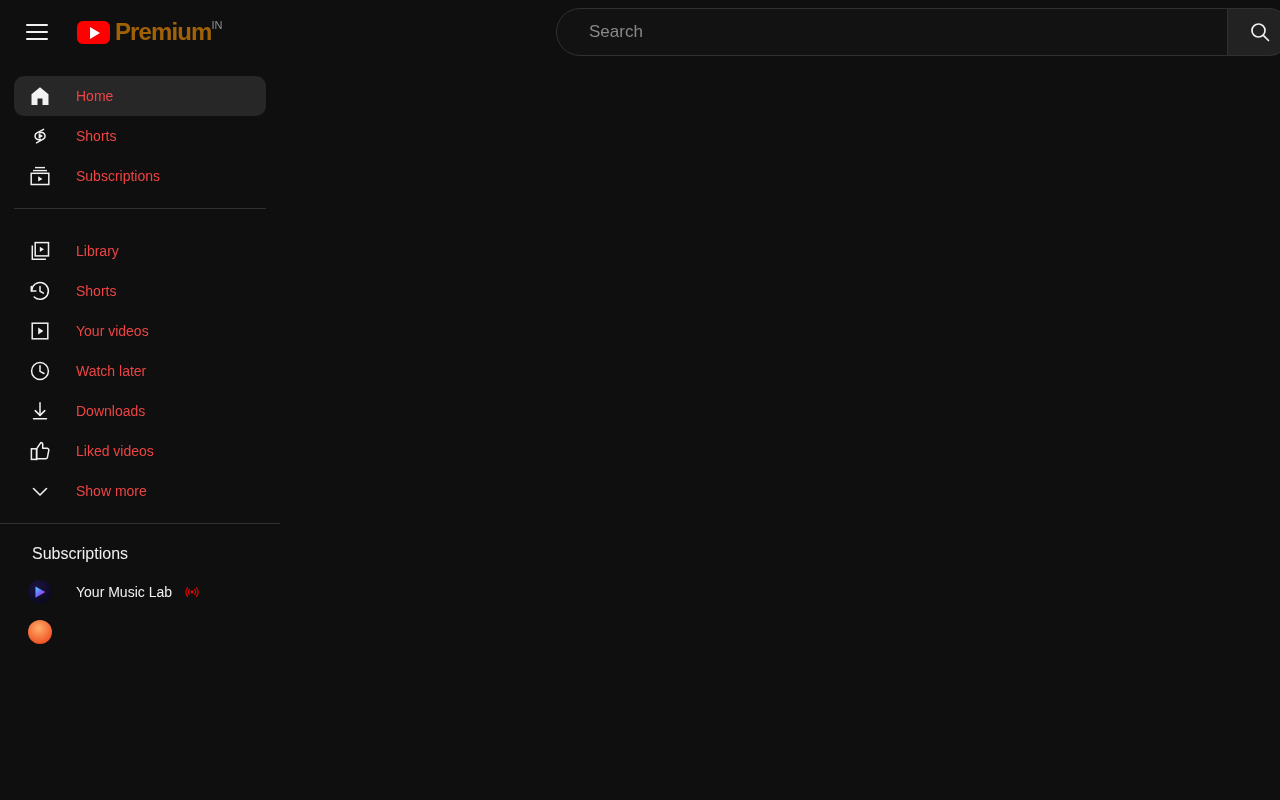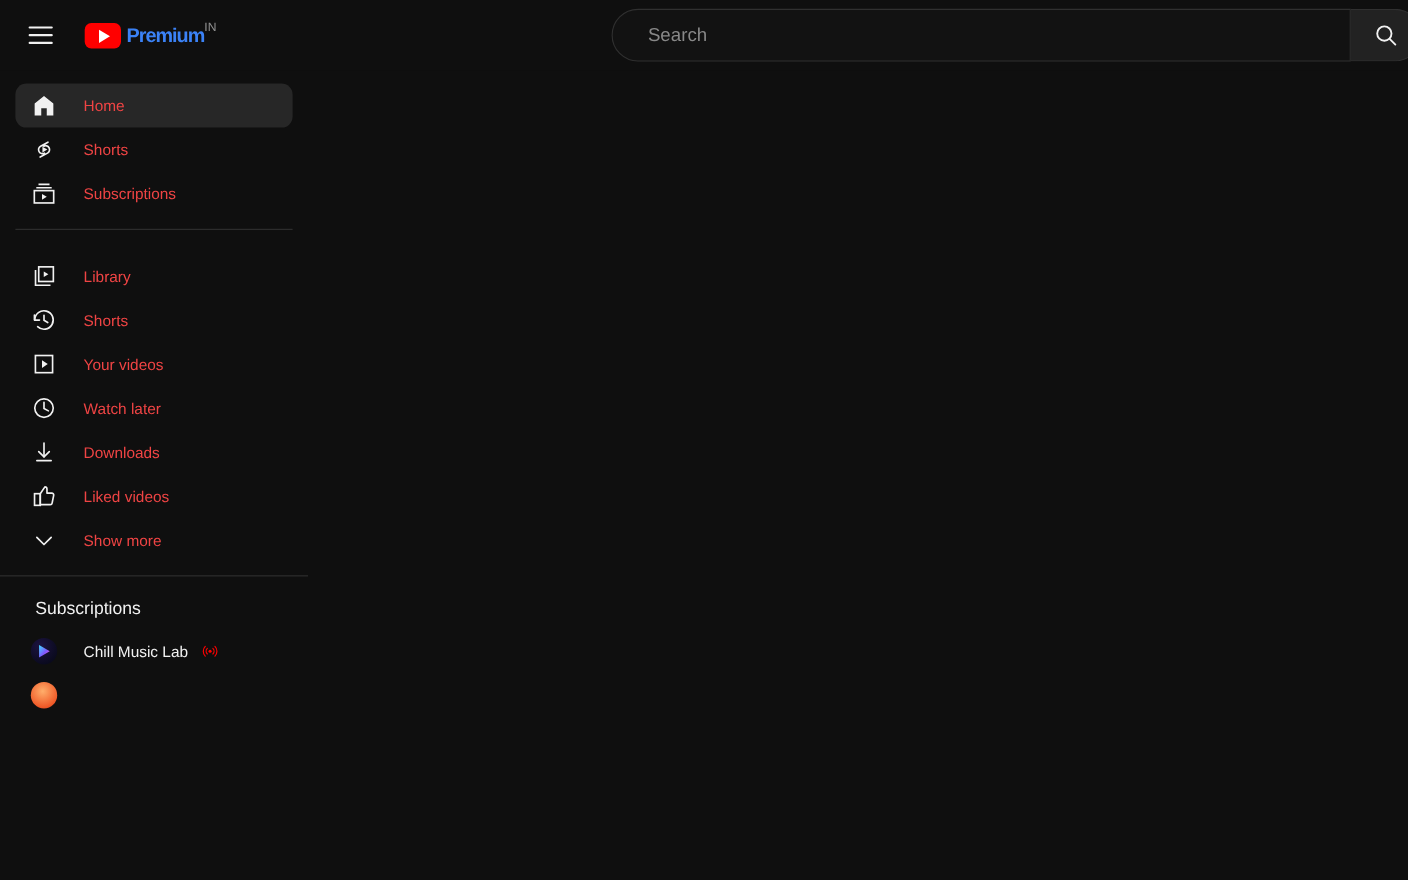--- a/index.html
+++ b/index.html
@@ -30,21 +30,21 @@
   .yt-play {
     width:33px; height:23px; background:#ff0000; border-radius:6px;
     display:flex; align-items:center; justify-content:center; margin-top:2px;
   }
   .yt-play .tri {
     width:0; height:0; border-left:10px solid #fff;
     border-top:6px solid transparent; border-bottom:6px solid transparent;
     margin-left:2px;
   }
   .premium-word {
-    color:#3b82f6; font-size:18px; font-weight:bold; letter-spacing:-0.9px;
+    color:#a16207; font-size:24px; font-weight:bold; letter-spacing:-0.9px;
     margin-left:5px; line-height:26px;
   }
   .country-code {
     color:#909090; font-size:11px; margin-left:0; line-height:11px; margin-top:1px;
   }
 
   
   .search-area {
     position:absolute; left:556px; top:8px; display:flex; align-items:center;
   }
@@ -284,21 +284,21 @@
           <defs>
             <linearGradient id="cg" x1="0" y1="0" x2="1" y2="1">
               <stop offset="0%" stop-color="#3ce0ff"></stop>
               <stop offset="55%" stop-color="#7b5bff"></stop>
               <stop offset="100%" stop-color="#ff4fd8"></stop>
             </linearGradient>
           </defs>
           <path d="M6 4.5v15l13-7.5z" fill="url(#cg)"></path>
         </svg>
       </span>
-      <span class="sub-label">Chill Music Lab</span>
+      <span class="sub-label">Your Music Lab</span>
       <span class="live-dot">
         <svg width="16" height="16" viewBox="0 0 24 24">
           <circle cx="12" cy="12" r="2.1" fill="#ff0000"></circle>
           <path d="M8.2 8.2a5.4 5.4 0 0 0 0 7.6M15.8 8.2a5.4 5.4 0 0 1 0 7.6" fill="none" stroke="#ff0000" stroke-width="1.6" stroke-linecap="round"></path>
           <path d="M5.4 5.4a9.4 9.4 0 0 0 0 13.2M18.6 5.4a9.4 9.4 0 0 1 0 13.2" fill="none" stroke="#ff0000" stroke-width="1.6" stroke-linecap="round"></path>
         </svg>
       </span>
     </div>
 
 

